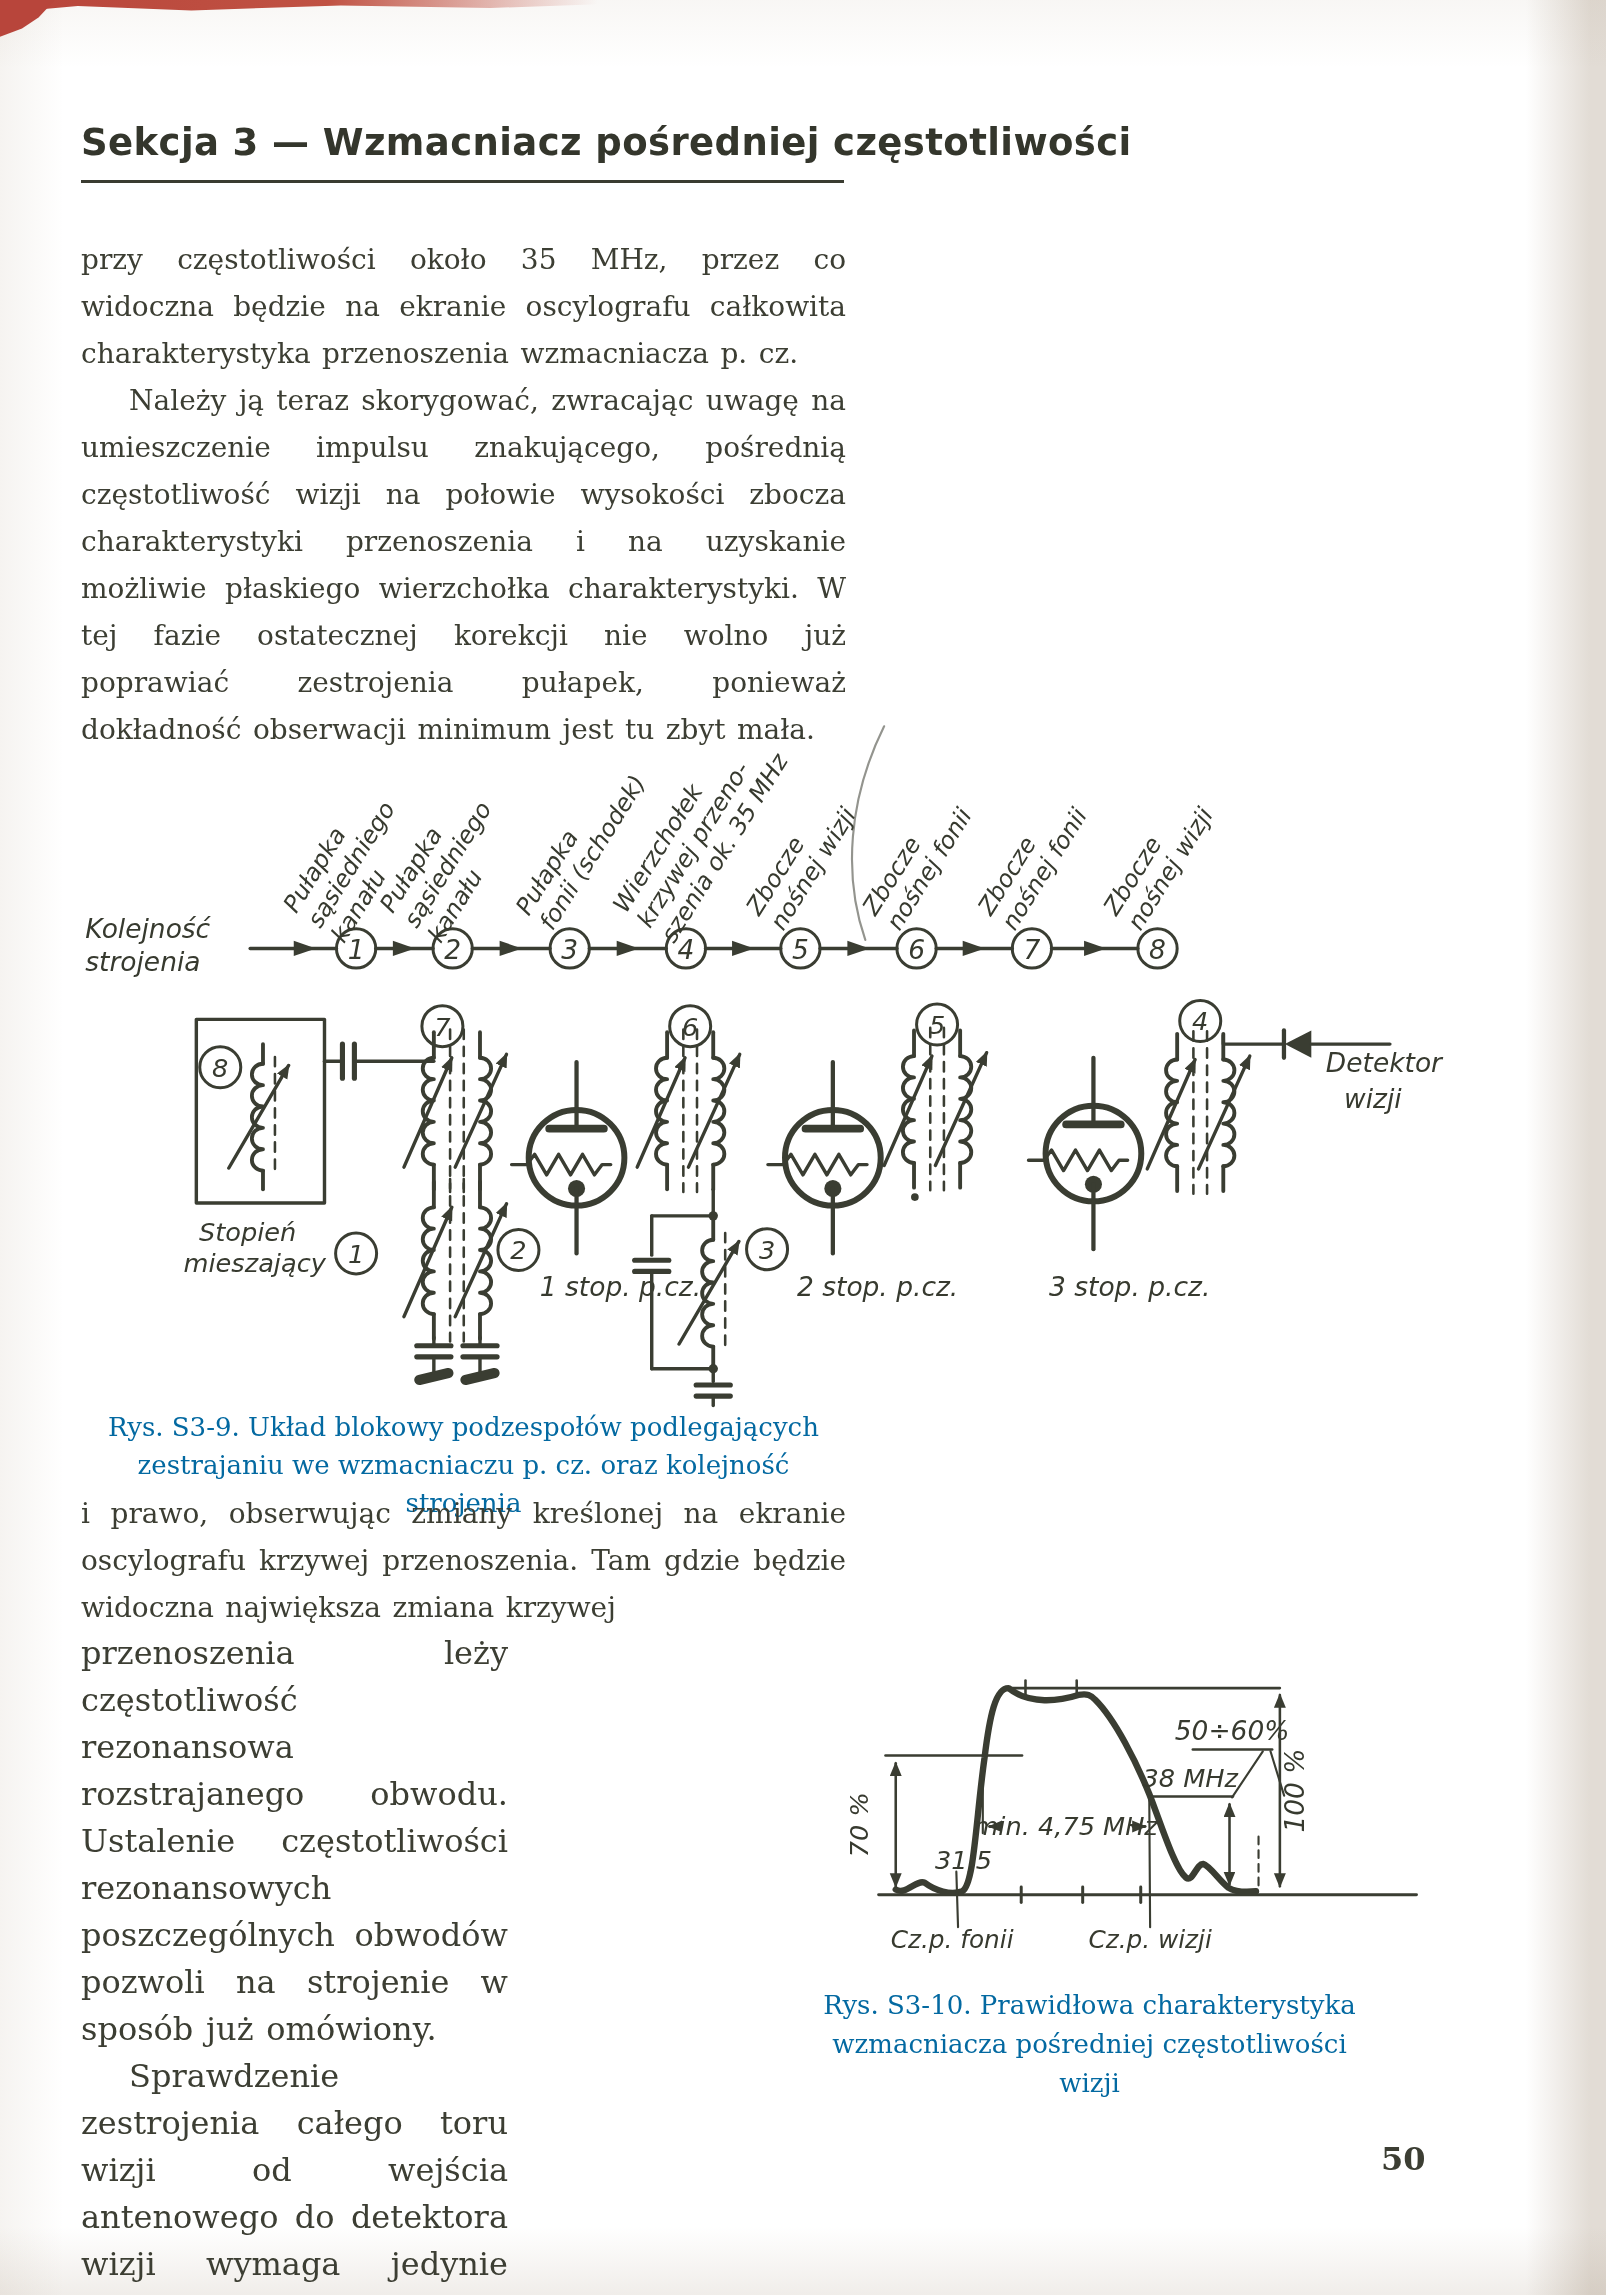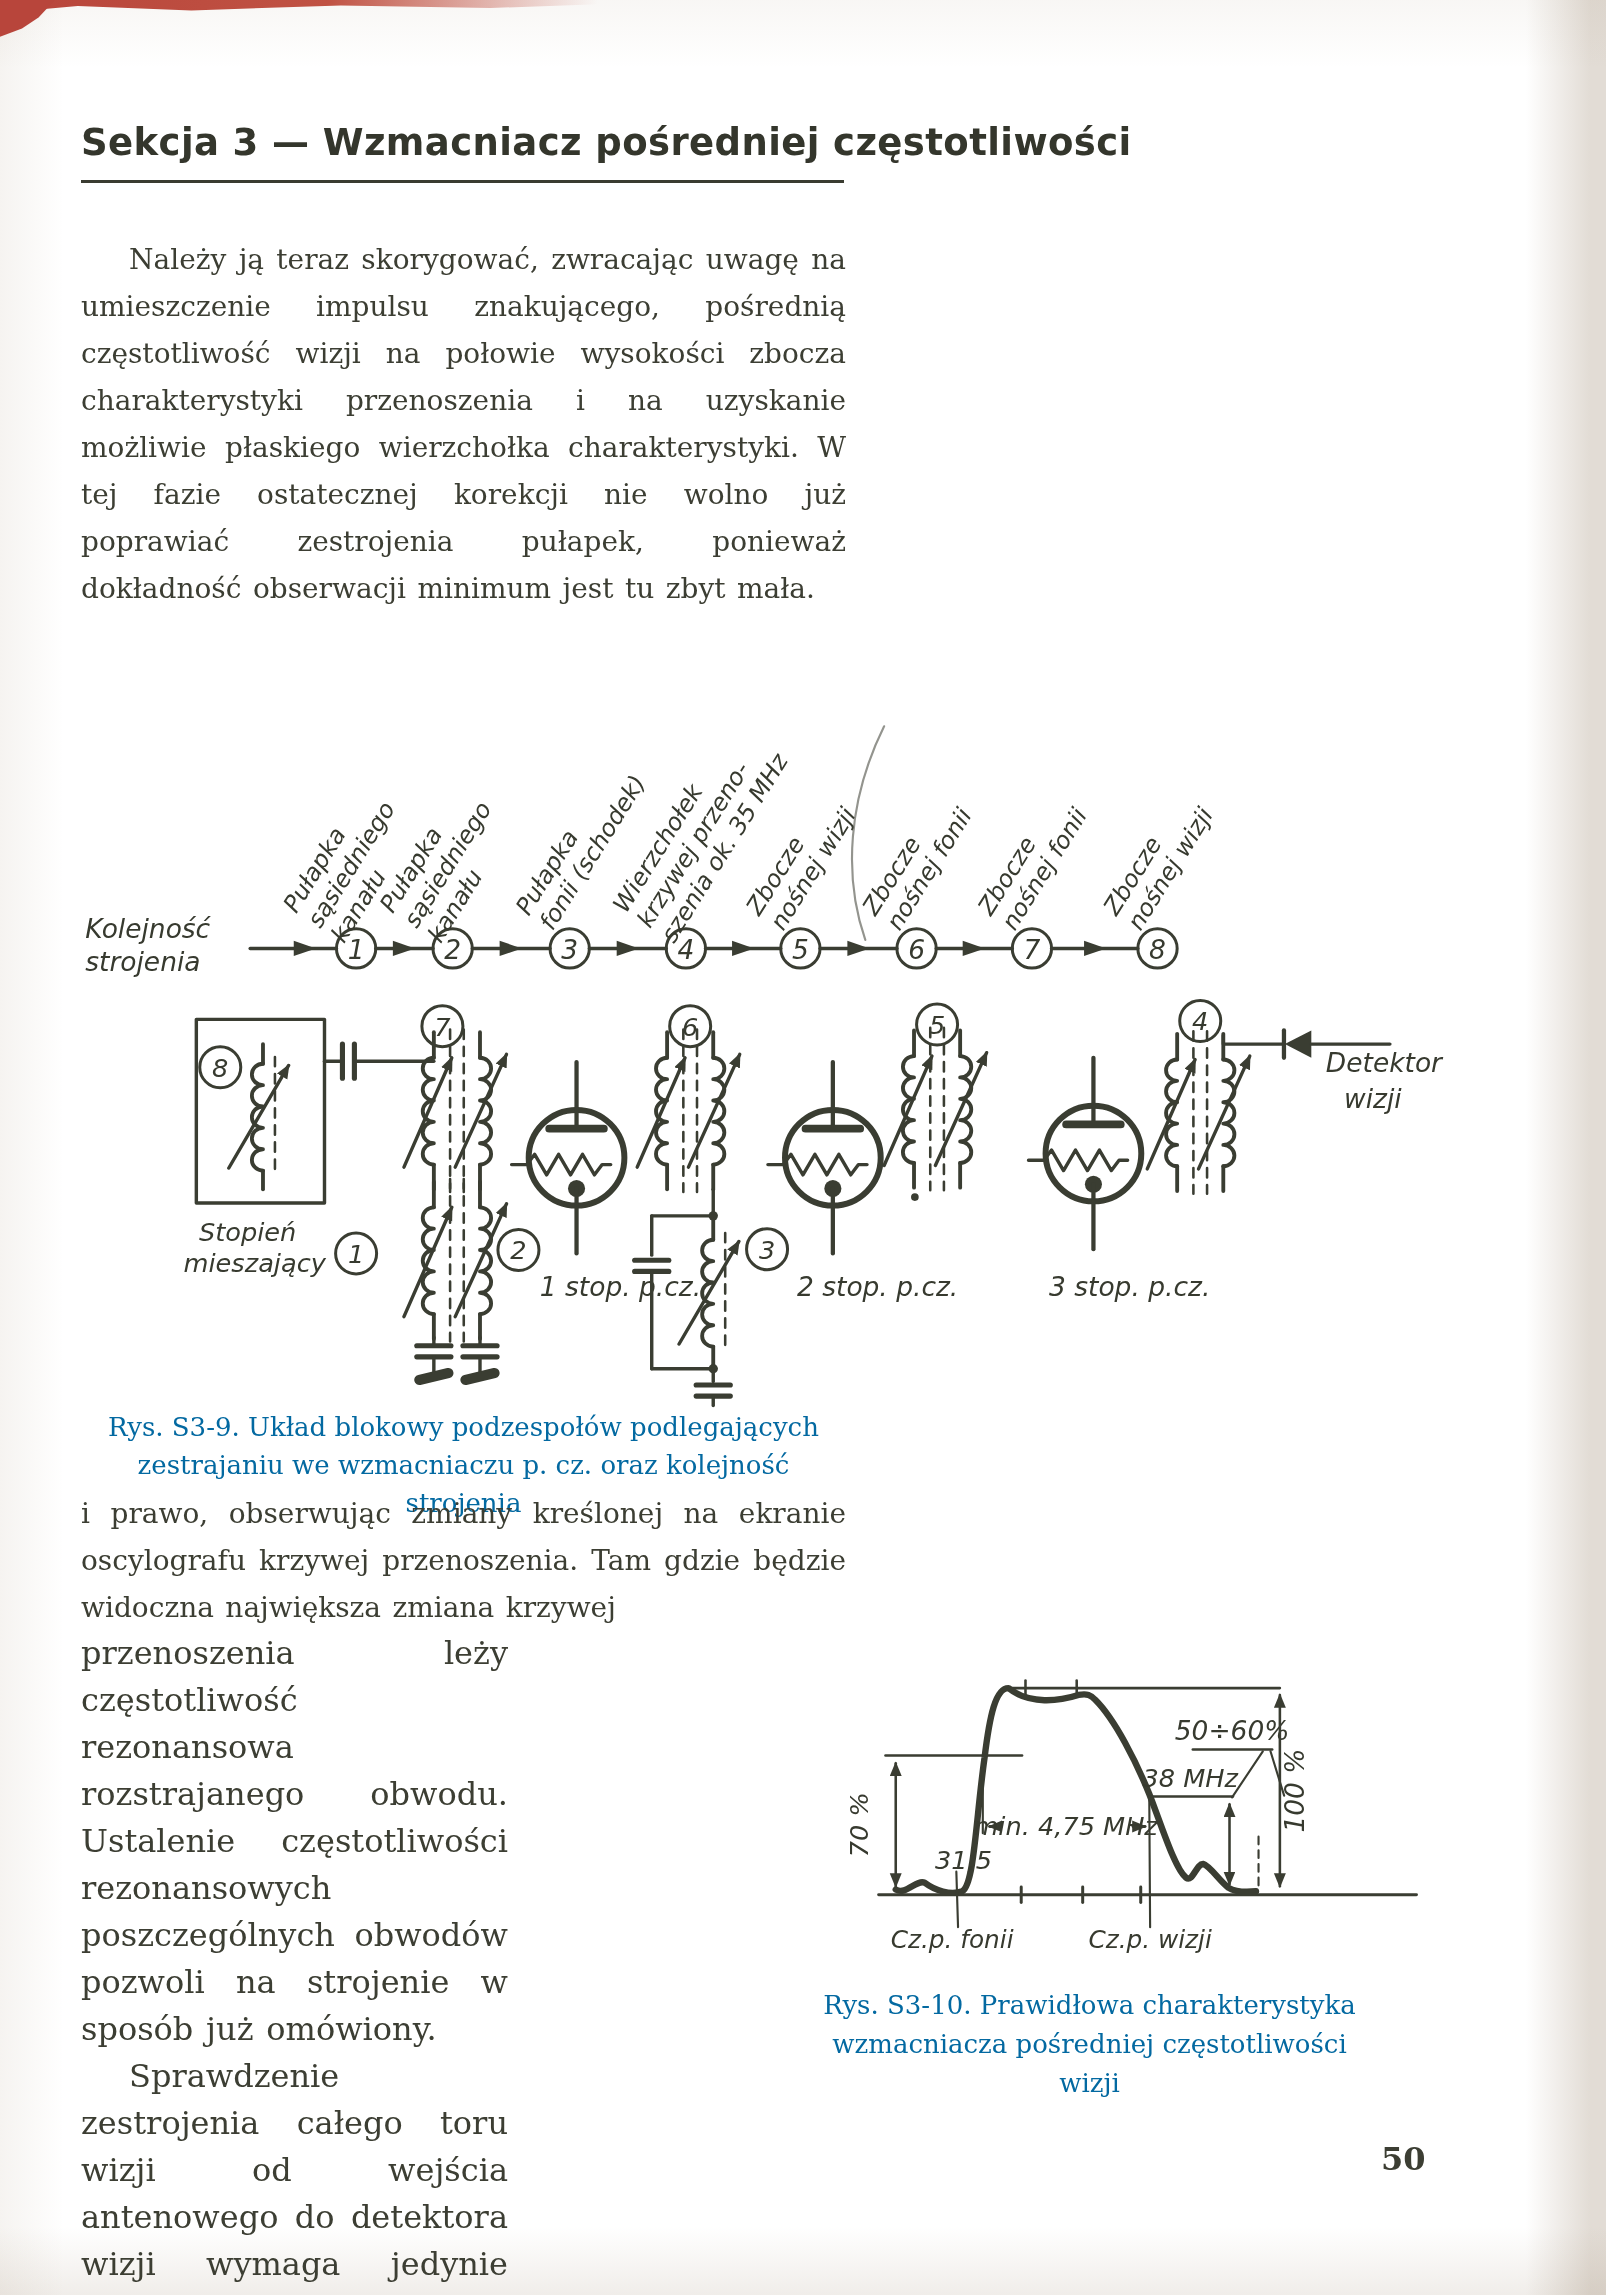--- a/index.html
+++ b/index.html
@@ -55,20 +55,21 @@
 </head>
 <body>
 
 <div class="shade"></div>
 <div class="red-strip"></div>
 <div class="red-corner"></div>
 
 <div class="header">Sekcja 3 — Wzmacniacz pośredniej częstotliwości</div>
 
 <div id="text-top" class="body-block">
+  <p>przy częstotliwości około 35 MHz, przez co widoczna będzie na ekranie oscylografu całkowita charakterystyka przenoszenia wzmacniacza p. cz.</p>
   <p class="ind">Należy ją teraz skorygować, zwracając uwagę na umieszczenie impulsu znakującego, pośrednią częstotliwość wizji na połowie wysokości zbocza charakterystyki przenoszenia i na uzyskanie możliwie płaskiego wierzchołka charakterystyki. W tej fazie ostatecznej korekcji nie wolno już poprawiać zestrojenia pułapek, ponieważ dokładność obserwacji minimum jest tu zbyt mała.</p>
 </div>
 
 <svg id="fig-s39" width="1367" height="675" viewBox="0 0 1600 790">
   <defs>
     <marker id="mA" markerUnits="userSpaceOnUse" markerWidth="20" markerHeight="16" refX="15" refY="7" orient="auto-start-reverse">
       <path d="M0,0 L17,7 L0,14 Z" fill="#3a3d32"></path>
     </marker>
     <g id="xfmr" class="ink" stroke-width="4.5">
       <line x1="-27" y1="-92" x2="-27" y2="-62"></line>

